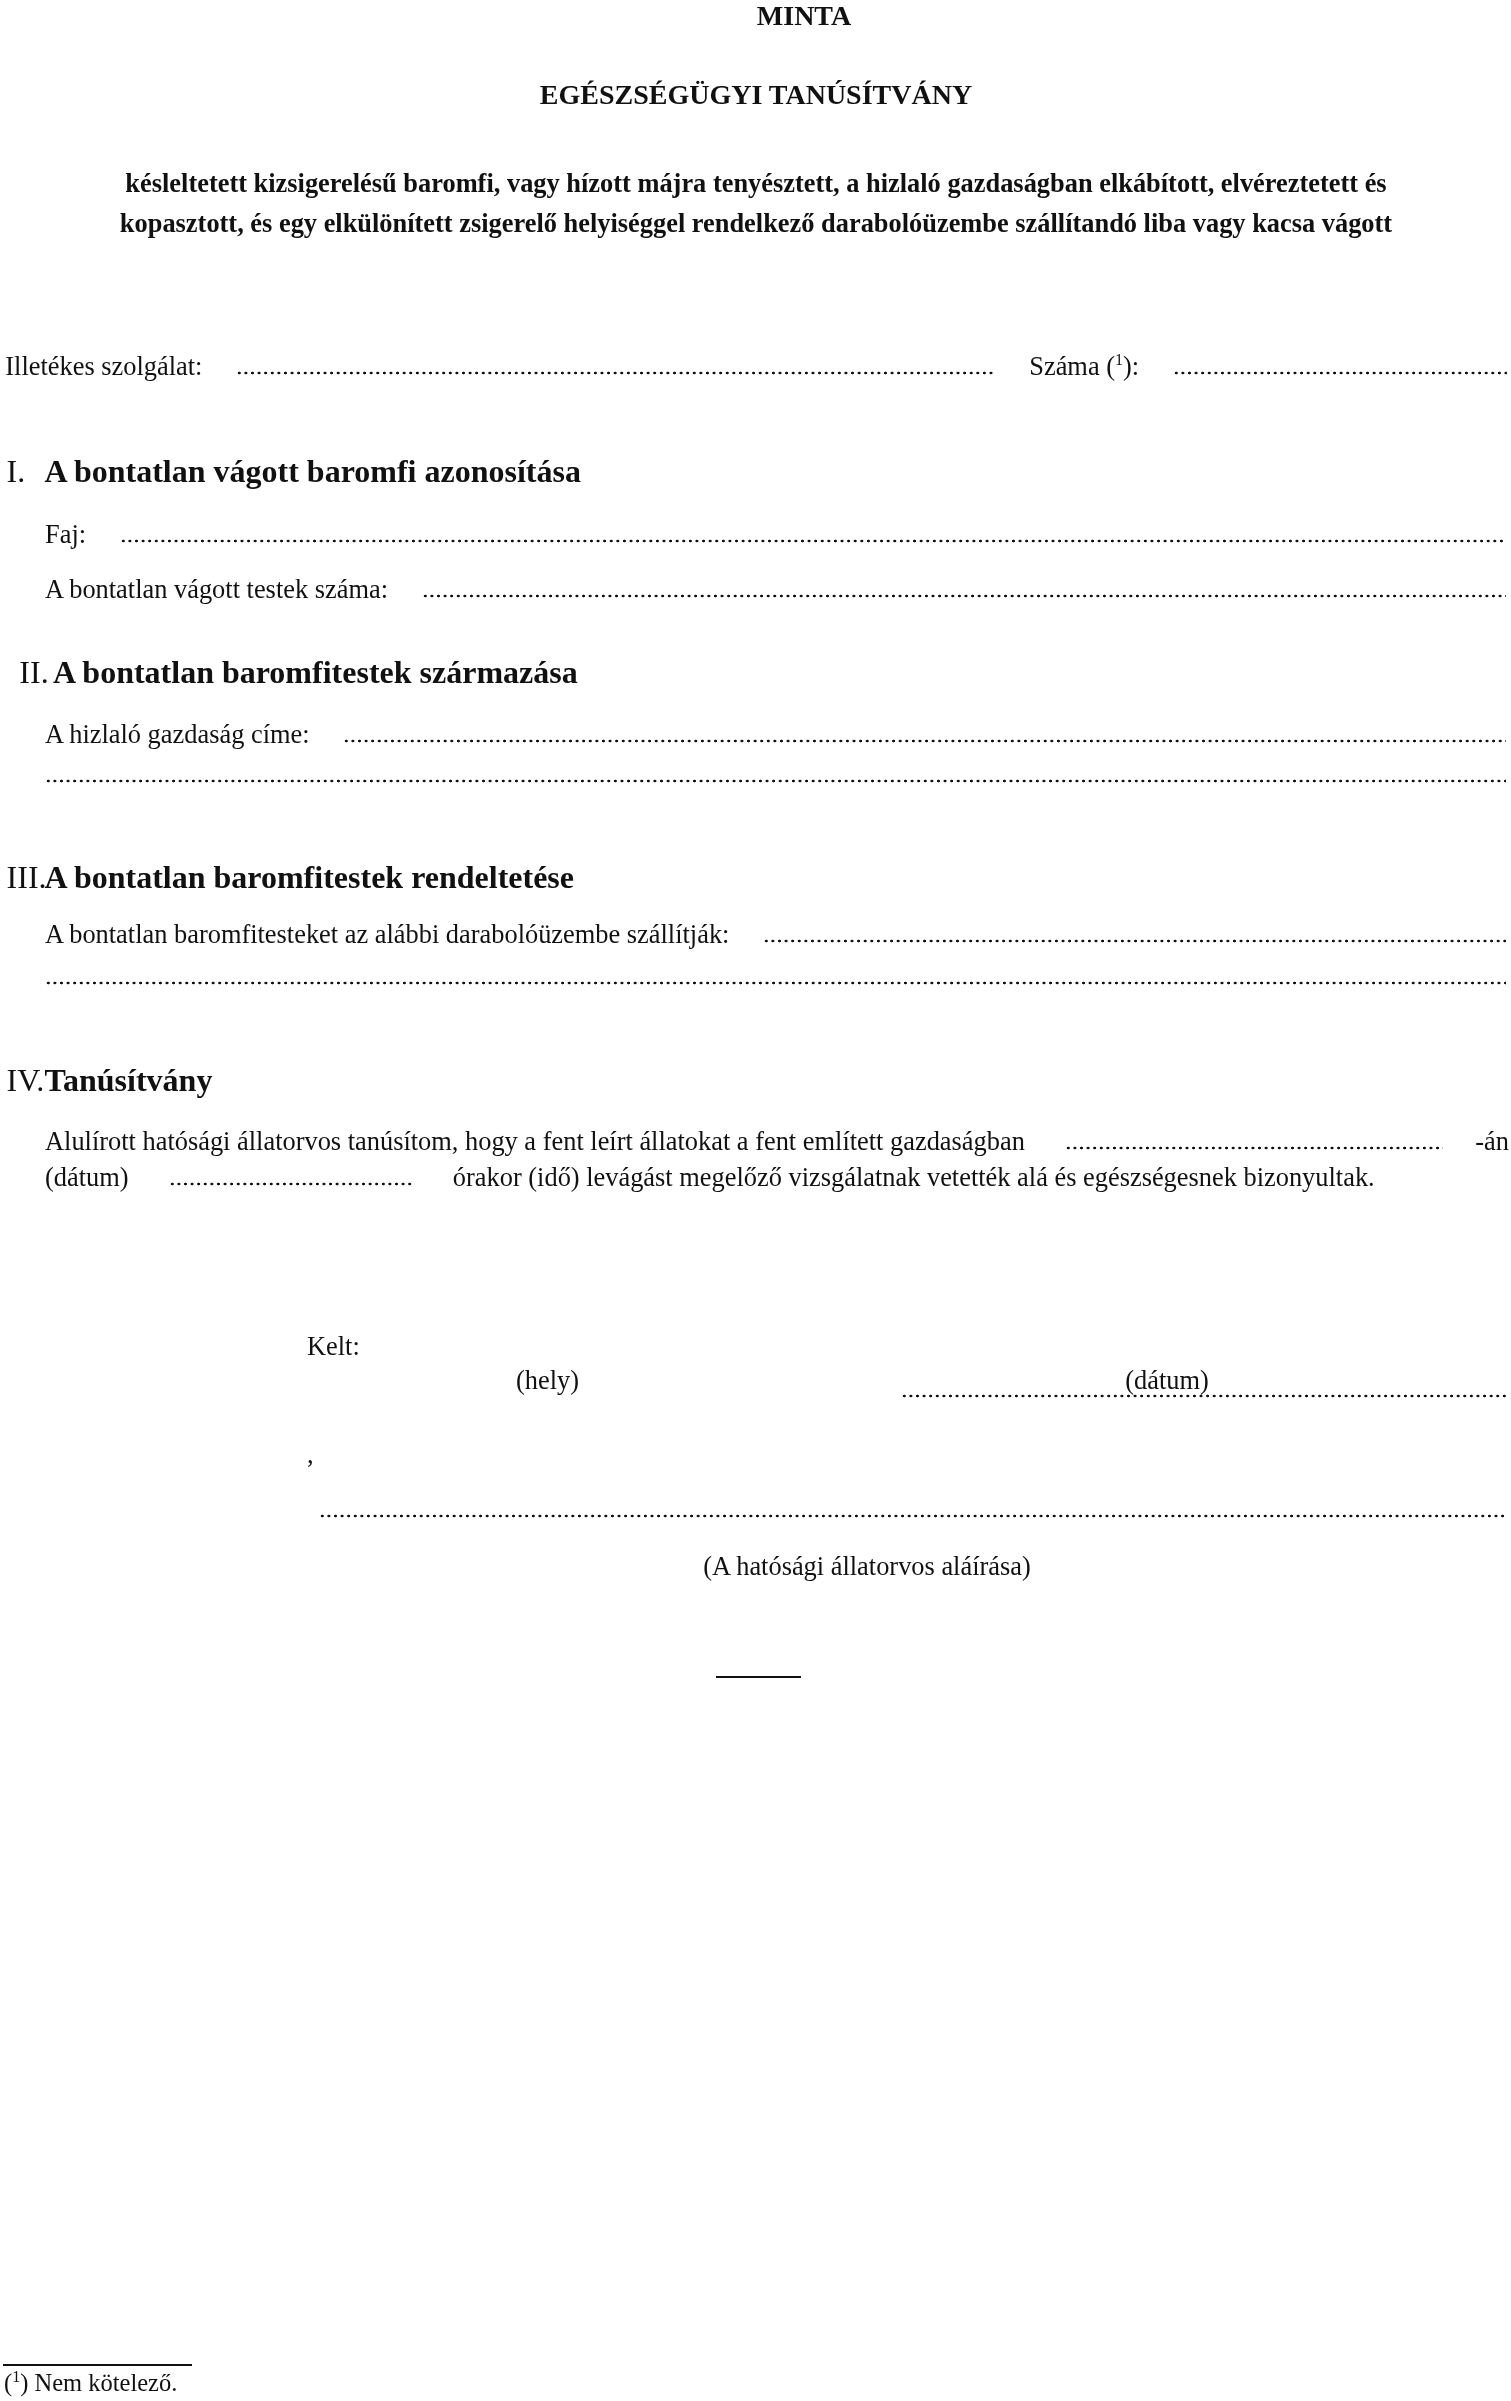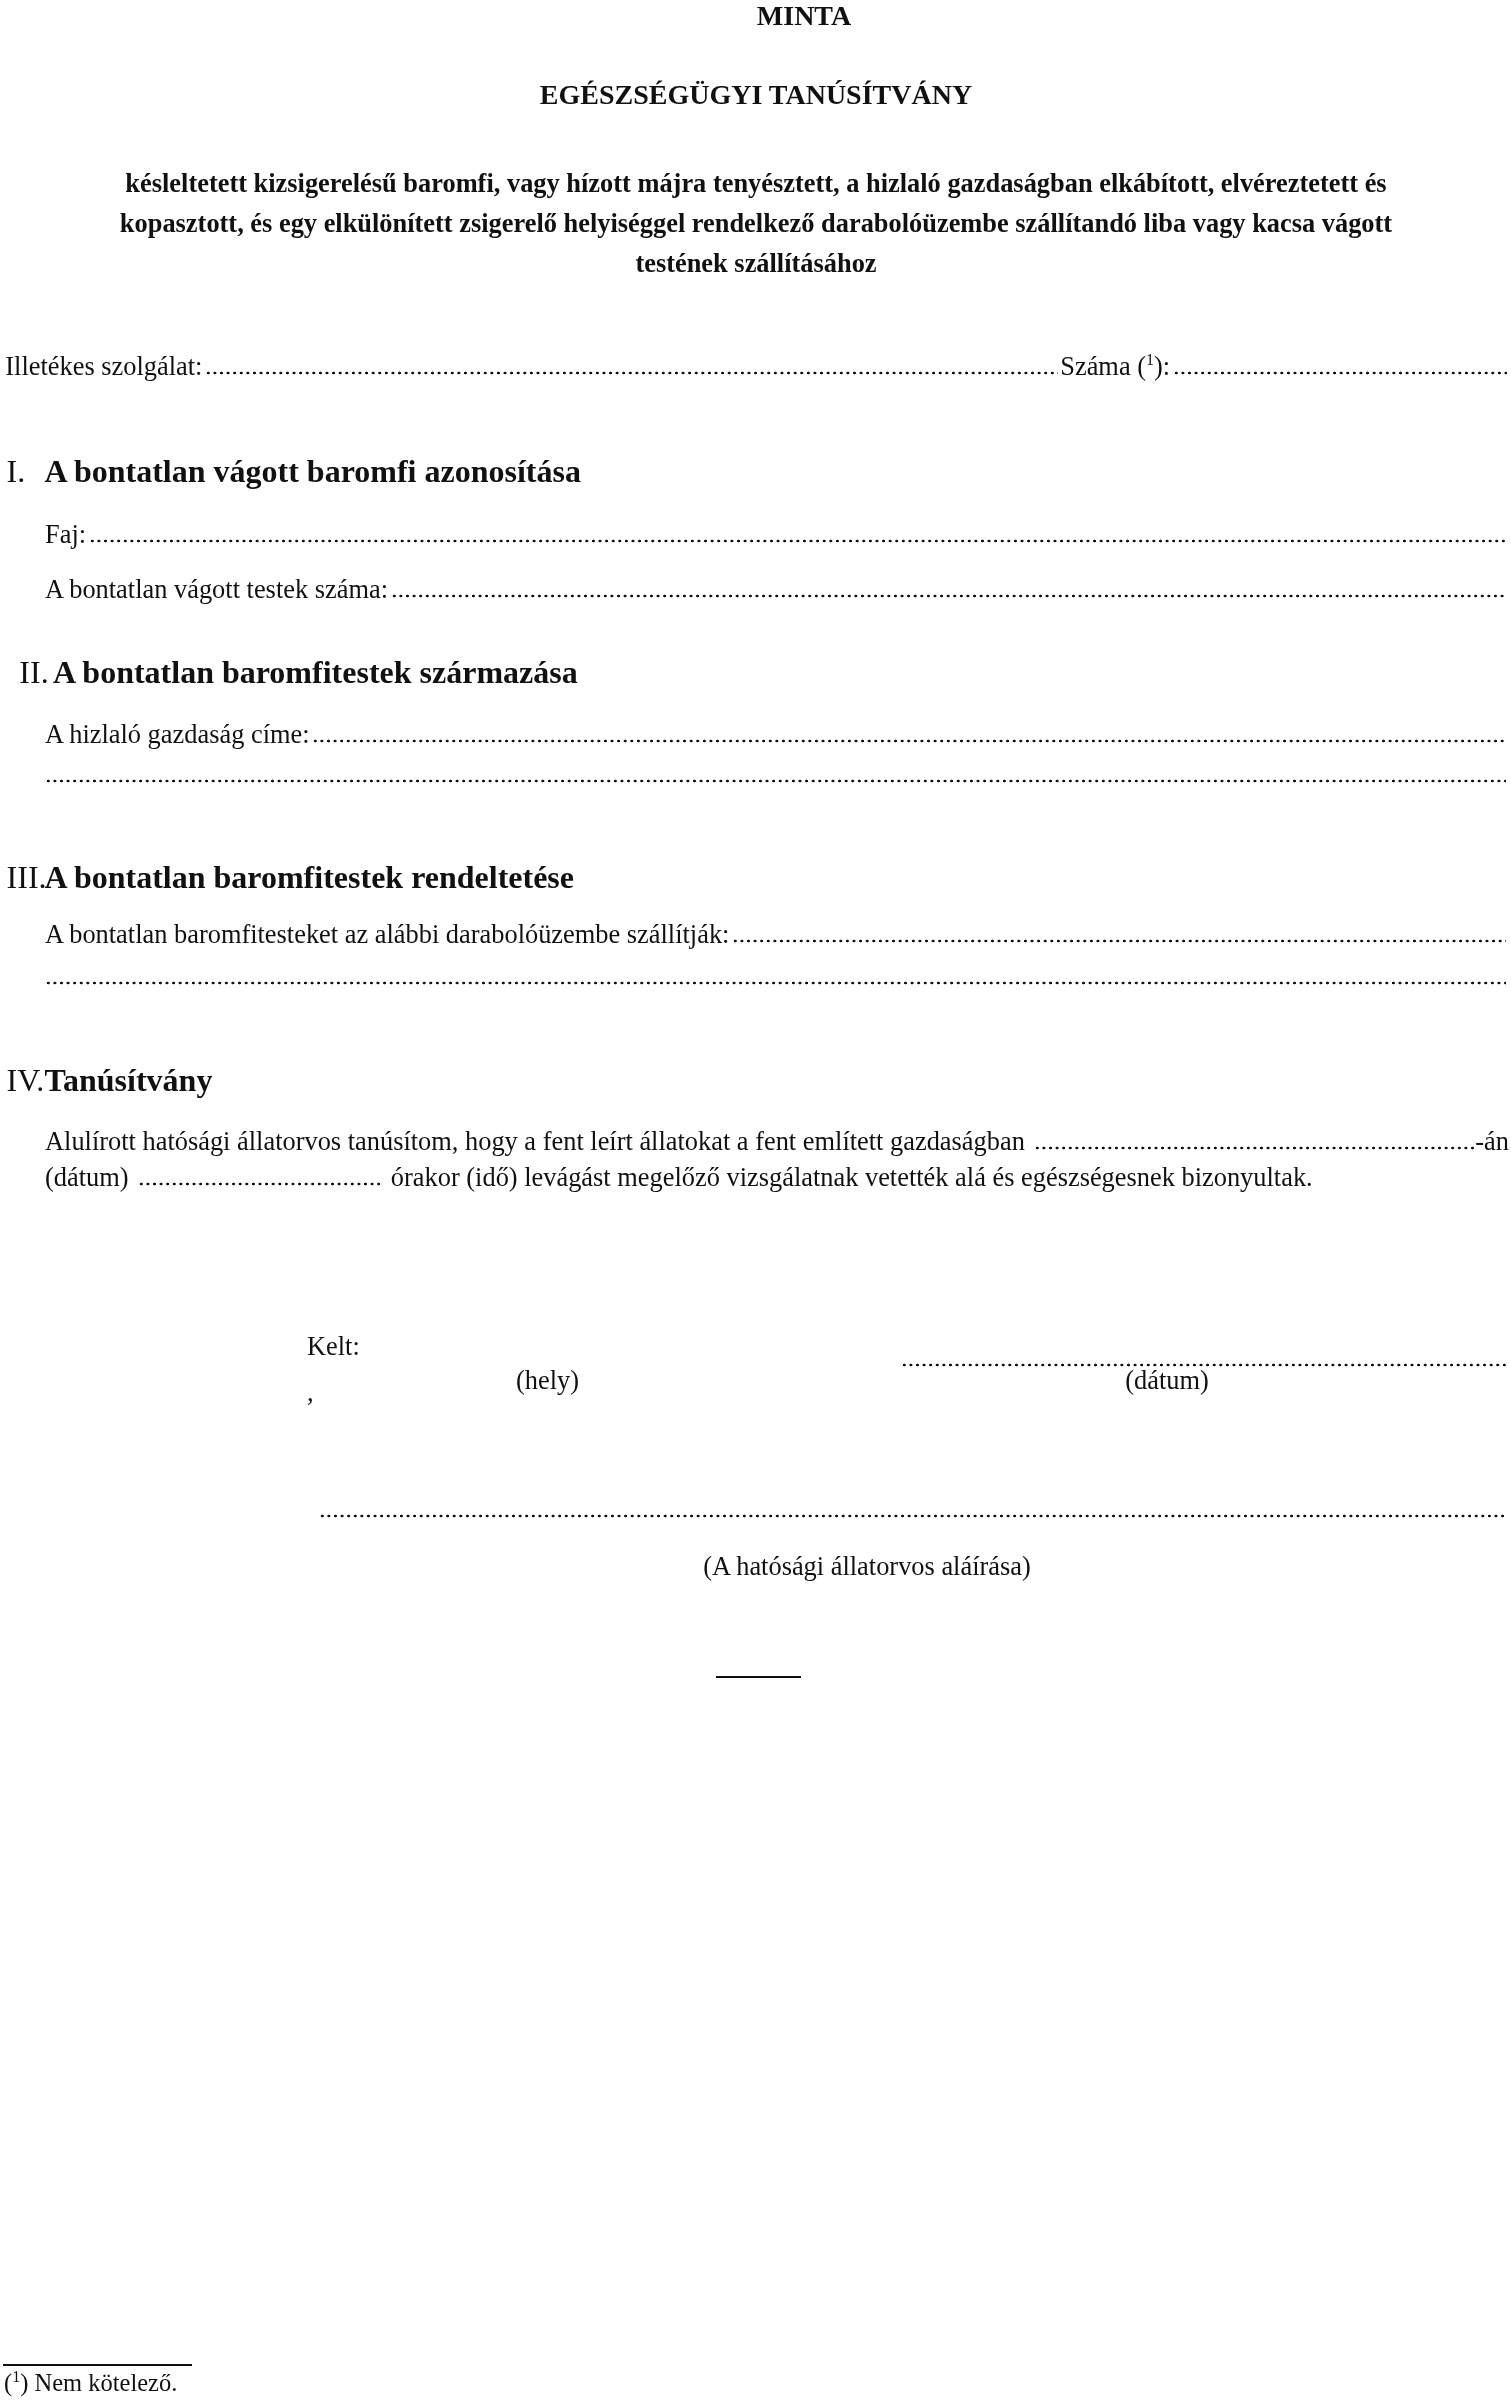--- a/index.html
+++ b/index.html
@@ -2,21 +2,21 @@
 <html style="font-size:10.6px"><head>
 <meta charset="utf-8">
 <style>
   html, body { margin:0; padding:0; background:#ffffff; }
   body {
     width:1512px; height:2401px; position:relative; overflow:hidden;
     font-family:"Liberation Serif","DejaVu Serif",serif; color:#111111;
   }
   .abs { position:absolute; white-space:nowrap; }
   .center { left:0; width:1512px; text-align:center; }
-  .reg { font-size:26.4px; line-height:34px; }
+  .reg { font-size:26.4px; line-height:34px;gap:31px; }
   .title-minta { font-size:28px; font-weight:bold; }
   .title-main { font-size:28px; font-weight:bold; }
   .subtitle { font-size:26.4px; font-weight:bold; line-height:40px; }
   .sect { font-size:32px; font-weight:bold; }
   .roman { font-weight:normal; display:inline-block; width:38px; }
   .row { display:flex; align-items:baseline; }
   .dots {
     flex:1 1 auto; height:4px; margin:0 2.6px;
     background-image:radial-gradient(circle, #111 1.3px, transparent 1.6px);
     background-size:6.6px 4px; background-repeat:repeat-x;
@@ -29,21 +29,20 @@
 </style>
 </head>
 <body>
 
 <div class="abs center title-minta" style="top:0px;margin-left:48px;">MINTA</div>
 <div class="abs center title-main" style="top:79px;">EGÉSZSÉGÜGYI TANÚSÍTVÁNY</div>
 
 <div class="abs center subtitle" style="top:163px;">
   <div>késleltetett kizsigerelésű baromfi, vagy hízott májra tenyésztett, a hizlaló gazdaságban elkábított, elvéreztetett és</div>
   <div>kopasztott, és egy elkülönített zsigerelő helyiséggel rendelkező darabolóüzembe szállítandó liba vagy kacsa vágott</div>
-  <div>testének szállításához</div>
 </div>
 
 <div class="abs row reg" style="top:349px; left:5.3px; width:1504px;">
   <span>Illetékes szolgálat:</span>
   <span class="dots"></span>
   <span><span>Száma (</span><span class="sup">1</span><span>):</span></span>
   <span class="dots fixed" style="width:334px;"></span>
 </div>
 
 <div class="abs sect" style="top:453px; left:6.6px;">

